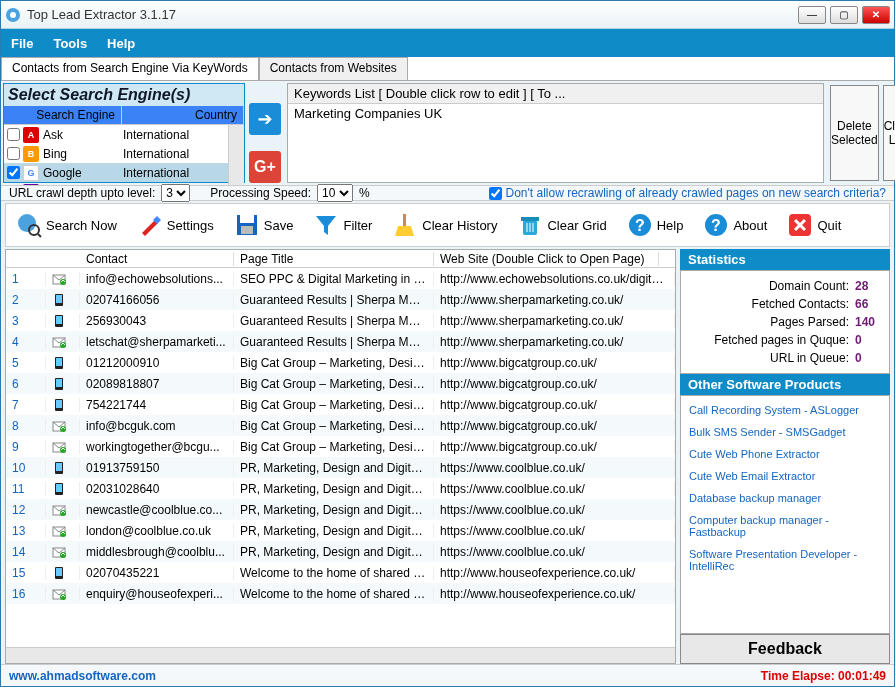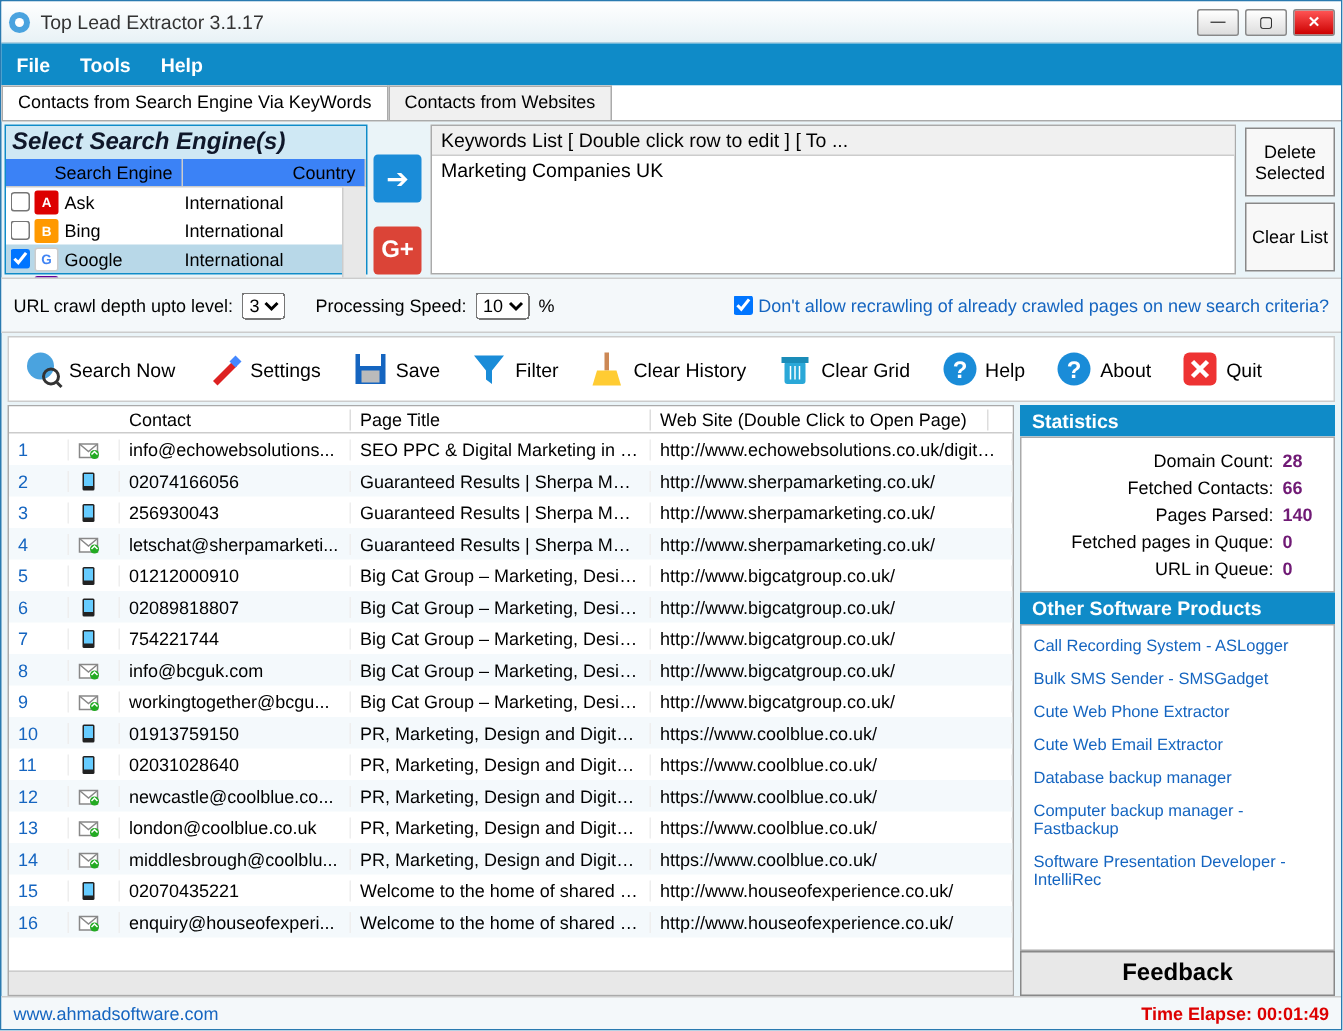--- a/index.html
+++ b/index.html
@@ -44,24 +44,24 @@
 .kw-textarea { flex:1; border:1px solid #0f8bc8; border-top-width:3px; background:#fff; }
 
 .arrow-col { display:flex; flex-direction:column; justify-content:space-between; width:34px; padding-top:20px; }
 .arrow-btn { width:32px; height:32px; background:#1a8cd8; display:flex; align-items:center; justify-content:center; color:#fff; font-size:18px; cursor:pointer; border-radius:3px; }
 .gplus-btn { width:32px; height:32px; background:#db4437; color:#fff; display:flex; align-items:center; justify-content:center; font-weight:bold; cursor:pointer; border-radius:3px; }
 
 .kwlist-panel { flex:1; border:1px solid #aaa; background:#fff; font-size:13px; }
 .kwlist-head { background:#f0f0f0; border-bottom:1px solid #ccc; padding:2px 6px; }
 .kwlist-row { padding:2px 6px; }
 
-.right-btns { width:64px; display:flex; flex-direction:column; gap:4px; padding:2px; }
+.right-btns { width:64px; display:flex; flex-direction:row; gap:4px; padding:2px; }
 .right-btn { flex:1; border:1px solid #888; background:#f8f8f8; font-size:12px; display:flex; align-items:center; justify-content:center; text-align:center; cursor:pointer; }
 
-.options-row { height:37px; display:flex; align-items:center; padding:0 8px; font-size:12px; border-top:1px solid #ccc; border-bottom:1px solid #ccc; background:#f4f8fa; gap:6px; }
+.options-row { height:16px; display:flex; align-items:center; padding:0 8px; font-size:12px; border-top:1px solid #ccc; border-bottom:1px solid #ccc; background:#f4f8fa; gap:6px; }
 .options-row select { font-size:12px; }
 .options-row .recrawl { margin-left:auto; color:#1565c0; display:flex; align-items:center; }
 .options-row .recrawl input { margin-right:4px; }
 
 .toolbar { height:44px; background:#fff; border:1px solid #ccc; margin:2px 4px; display:flex; align-items:center; padding:0 6px; gap:12px; }
 .tb-btn { display:flex; align-items:center; gap:4px; font-size:13px; cursor:pointer; padding:4px; }
 .tb-icon { width:26px; height:26px; display:flex; align-items:center; justify-content:center; }
 
 .main-area { flex:1; display:flex; margin:0 4px; min-height:0; }
 
@@ -80,21 +80,21 @@
 .stat-head { background:#0f8bc8; color:#fff; font-weight:bold; padding:3px 8px; font-size:13px; }
 .stat-body { background:#fff; border:1px solid #aaa; padding:6px 8px; font-size:12px; }
 .stat-row { display:flex; justify-content:flex-end; gap:6px; line-height:18px; }
 .stat-row .label { }
 .stat-row .val { color:#701a75; font-weight:bold; width:26px; text-align:left; }
 .products-body { background:#fff; border:1px solid #aaa; padding:8px; font-size:11px; flex:1; }
 .products-body a { display:block; color:#1565c0; text-decoration:none; margin-bottom:10px; cursor:pointer; }
 .feedback-btn { background:#e8e8e8; border:1px solid #888; text-align:center; font-weight:bold; padding:5px; cursor:pointer; }
 
 .statusbar { height:22px; border-top:1px solid #ccc; display:flex; align-items:center; justify-content:space-between; padding:0 8px; font-size:12px; background:#f4f8fa; }
-.statusbar .url { color:#1565c0; font-weight:normal; }
+.statusbar .url { color:#1565c0; font-weight:bold; }
 .statusbar .elapse { color:#d00; font-weight:bold; }
 
 svg { display:block; }
 </style>
 </head>
 <body>
 
 <div class="window">
 
   <div class="titlebar">

